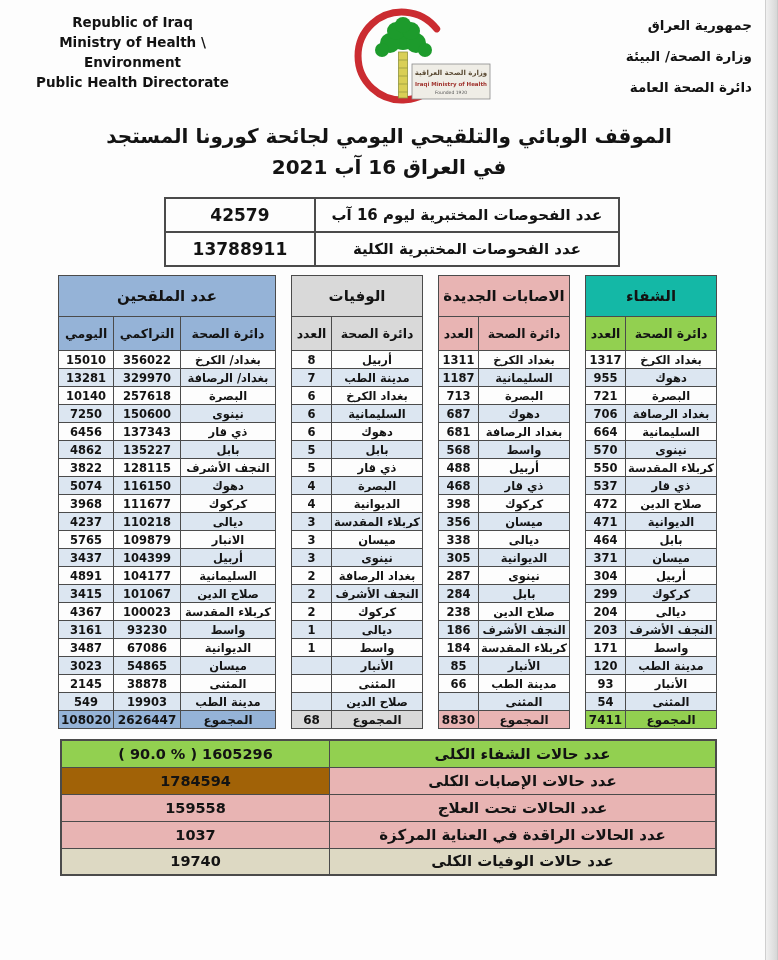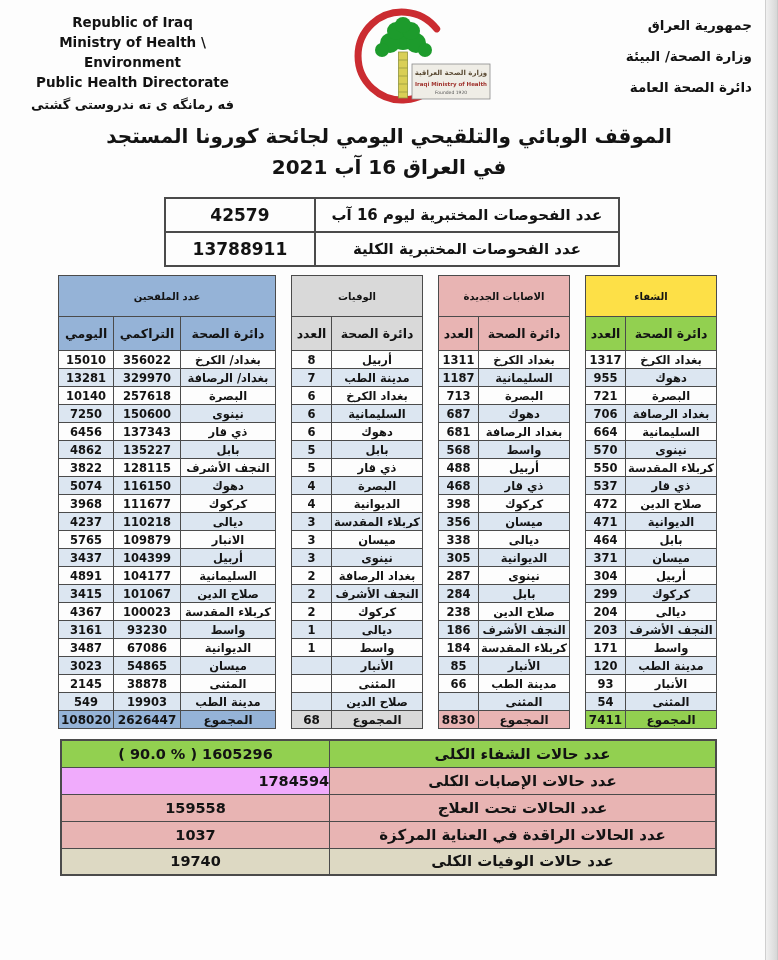--- a/index.html
+++ b/index.html
@@ -33,21 +33,21 @@
   
   table { border-collapse: collapse; }
   .tests { width: 456px; margin: 14px 158px 0 auto; }
   .tests td { border: 2px solid #4b4b4b; height: 34px; text-align: center; font-weight: bold; vertical-align: middle; }
   .tests .t-label { width: 67%; font-size: 15px; }
   .tests .t-val  { width: 33%; font-size: 17px; }
   
   .tables-row { display: flex; justify-content: space-between; padding: 0 61px 0 58px; margin-top: 8px; }
   .mini { border: 1.5px solid #4b4b4b; }
   .mini th, .mini td { border: 1px solid #4b4b4b; text-align: center; vertical-align: middle; font-weight: bold; }
-  .mini .ttl  { height: 41px; font-size: 10px; }
+  .mini .ttl  { height: 41px; font-size: 15px; }
   .mini .colh { height: 34px; font-size: 12.5px; }
   .mini td { height: 18px; font-size: 11.5px; padding: 0 2px; white-space: nowrap; }
   .mini tbody tr:nth-child(even) td { background: #DCE6F1; }
   .mini tbody tr.tot td { font-size: 12px; }
   .w2 { width: 132px; }
   .w2 .colh.c0 { width: 64%; }
   .w2 .colh.c1 { width: 36%; }
   .w3 { width: 218px; }
   .w3 .colh.c0 { width: 44%; }
   .w3 .colh.c1 { width: 31%; }
@@ -61,21 +61,20 @@
 </head>
 <body>
 
 <div class="edge"></div>
 
 <header class="hdr">
   <div class="hdr-en">
     <div>Republic of Iraq</div>
     <div>Ministry of Health \ Environment</div>
     <div>Public Health Directorate</div>
-    <div class="kurdish">فه رمانگه ی ته ندروستی گشتی</div>
   </div>
 
   <div class="logo">
     <svg width="175" height="102" viewBox="0 0 175 102">
       <path d="M 112.7 20.9 A 44 44 0 1 0 112.7 75.1" fill="none" stroke="#cb2c31" stroke-width="7" stroke-linecap="round"></path>
       <g>
         <rect x="74.5" y="44" width="9" height="46" fill="#d9cf56" stroke="#8f943c" stroke-width="0.8"></rect>
         <line x1="74.5" y1="52" x2="83.5" y2="52" stroke="#8f943c" stroke-width="0.7"></line>
         <line x1="74.5" y1="60" x2="83.5" y2="60" stroke="#8f943c" stroke-width="0.7"></line>
         <line x1="74.5" y1="68" x2="83.5" y2="68" stroke="#8f943c" stroke-width="0.7"></line>
@@ -121,21 +120,21 @@
       <td class="t-label">عدد الفحوصات المختبرية الكلية</td>
       <td class="t-val">13788911</td>
     </tr>
   </tbody>
 </table>
 
 <div class="tables-row">
     <table class="mini w2">
       <thead>
         <tr>
-          <th colspan="2" class="ttl" style="background: #fde047;">الشفاء</th>
+          <th colspan="2" class="ttl" style="background: #14b8a6;">الشفاء</th>
         </tr>
         <tr>
           <th class="colh c0" style="background: rgb(146, 208, 80);">دائرة الصحة</th>
           <th class="colh c1" style="background: rgb(146, 208, 80);">العدد</th>
         </tr>
       </thead>
       <tbody>
         <tr>
           <td>بغداد الكرخ</td>
           <td>1317</td>
@@ -538,21 +537,21 @@
   </div>
 
 <table class="summary">
   <tbody>
       <tr>
         <td class="s-label" style="background: rgb(146, 208, 80);">عدد حالات الشفاء الكلى</td>
         <td class="s-val" style="background: rgb(146, 208, 80);">( 90.0 % )  1605296</td>
       </tr>
       <tr>
         <td class="s-label" style="background: rgb(232, 180, 179);">عدد حالات الإصابات الكلى</td>
-        <td class="s-val" style="background: #f0abfc; text-align: right;">1784594</td>
+        <td class="s-val" style="background: #a16207;">1784594</td>
       </tr>
       <tr>
         <td class="s-label" style="background: rgb(232, 180, 179);">عدد الحالات تحت العلاج</td>
         <td class="s-val" style="background: rgb(232, 180, 179);">159558</td>
       </tr>
       <tr>
         <td class="s-label" style="background: rgb(232, 180, 179);">عدد الحالات الراقدة في العناية المركزة</td>
         <td class="s-val" style="background: rgb(232, 180, 179);">1037</td>
       </tr>
       <tr>

